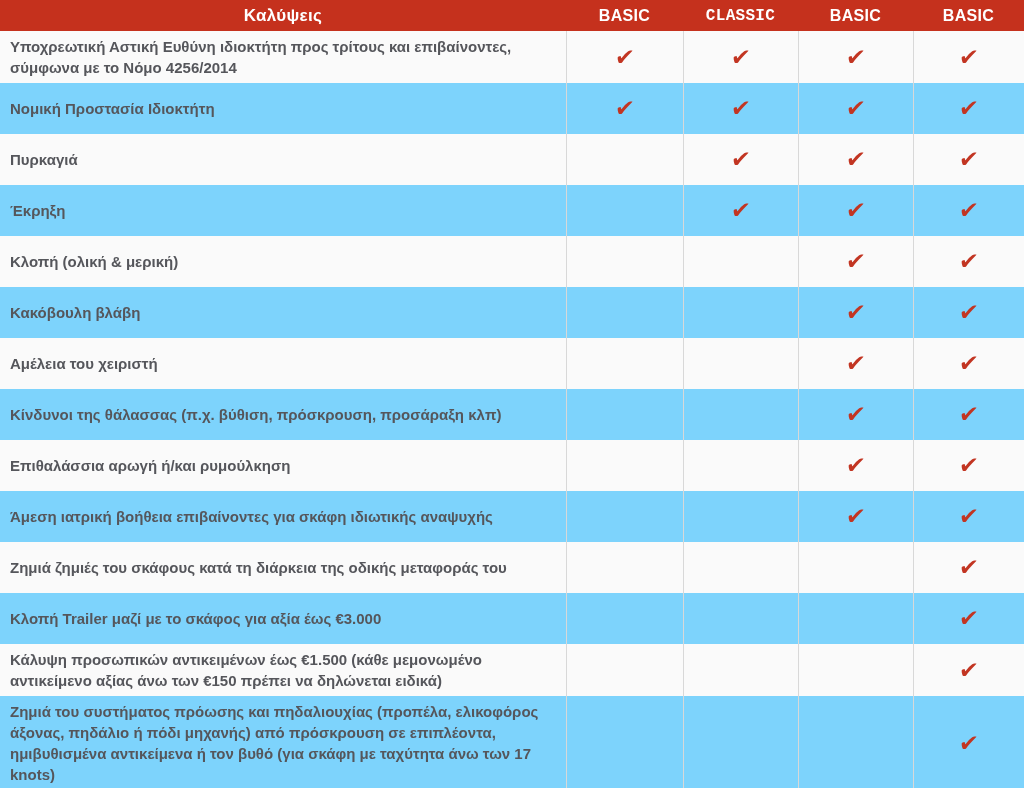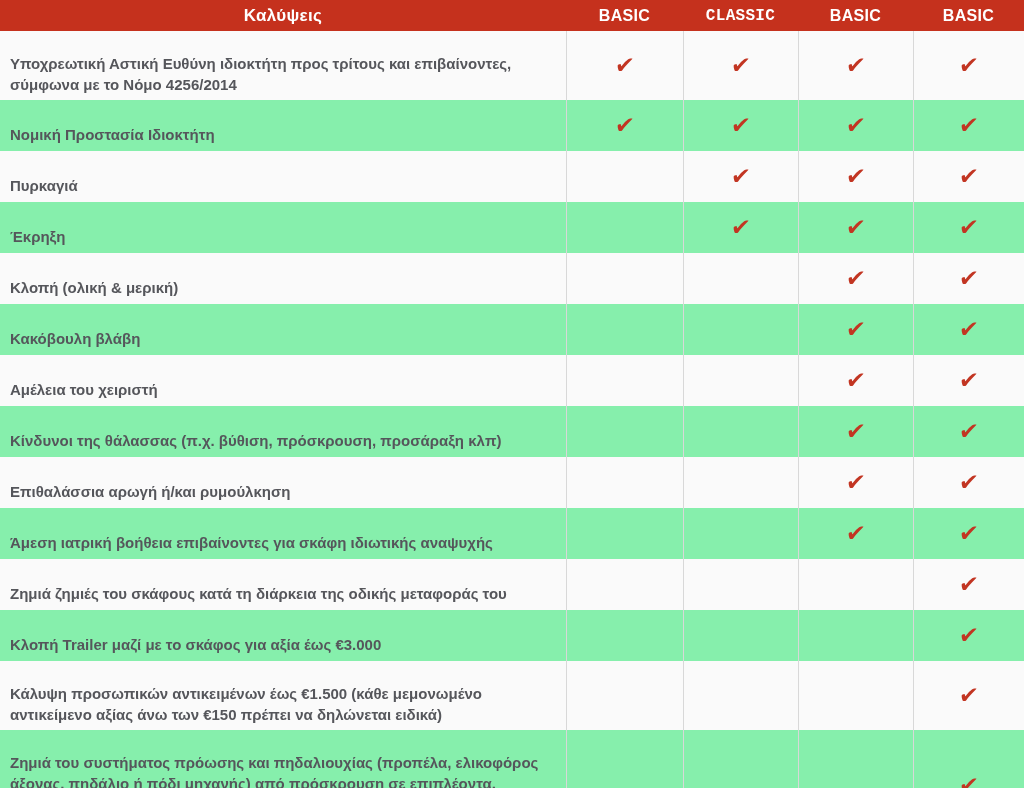--- a/index.html
+++ b/index.html
@@ -39,33 +39,33 @@
   }
   .header-row .label-cell {
     font-size: 17px;
     text-align: center;
     padding: 0;
     color: #ffffff;
   }
   .header-row .check-cell { font-size: 16px; }
 
   .label-cell {
-    padding: 22px 16px 5px 10px;
+    padding: 5px 16px 5px 10px;
     font-size: 15px;
     line-height: 21px;
     font-weight: bold;
     color: #55565b;
     text-align: left;
   }
   .check-cell { text-align: center; }
 
   .body-row .cell { height: 51px; }
   .body-row .check-cell { border-left: 1px solid #d8d8d8; }
   .body-row.light .cell { background: #fafafa; }
-  .body-row.dark .cell { background: #86efac; }
+  .body-row.dark .cell { background: #7dd3fc; }
 
   .check {
     display: inline-block;
     font-family: "DejaVu Sans", sans-serif;
     font-size: 23px;
     line-height: 1;
     color: #c23522;
     transform: skewX(-6deg);
   }
 </style>

